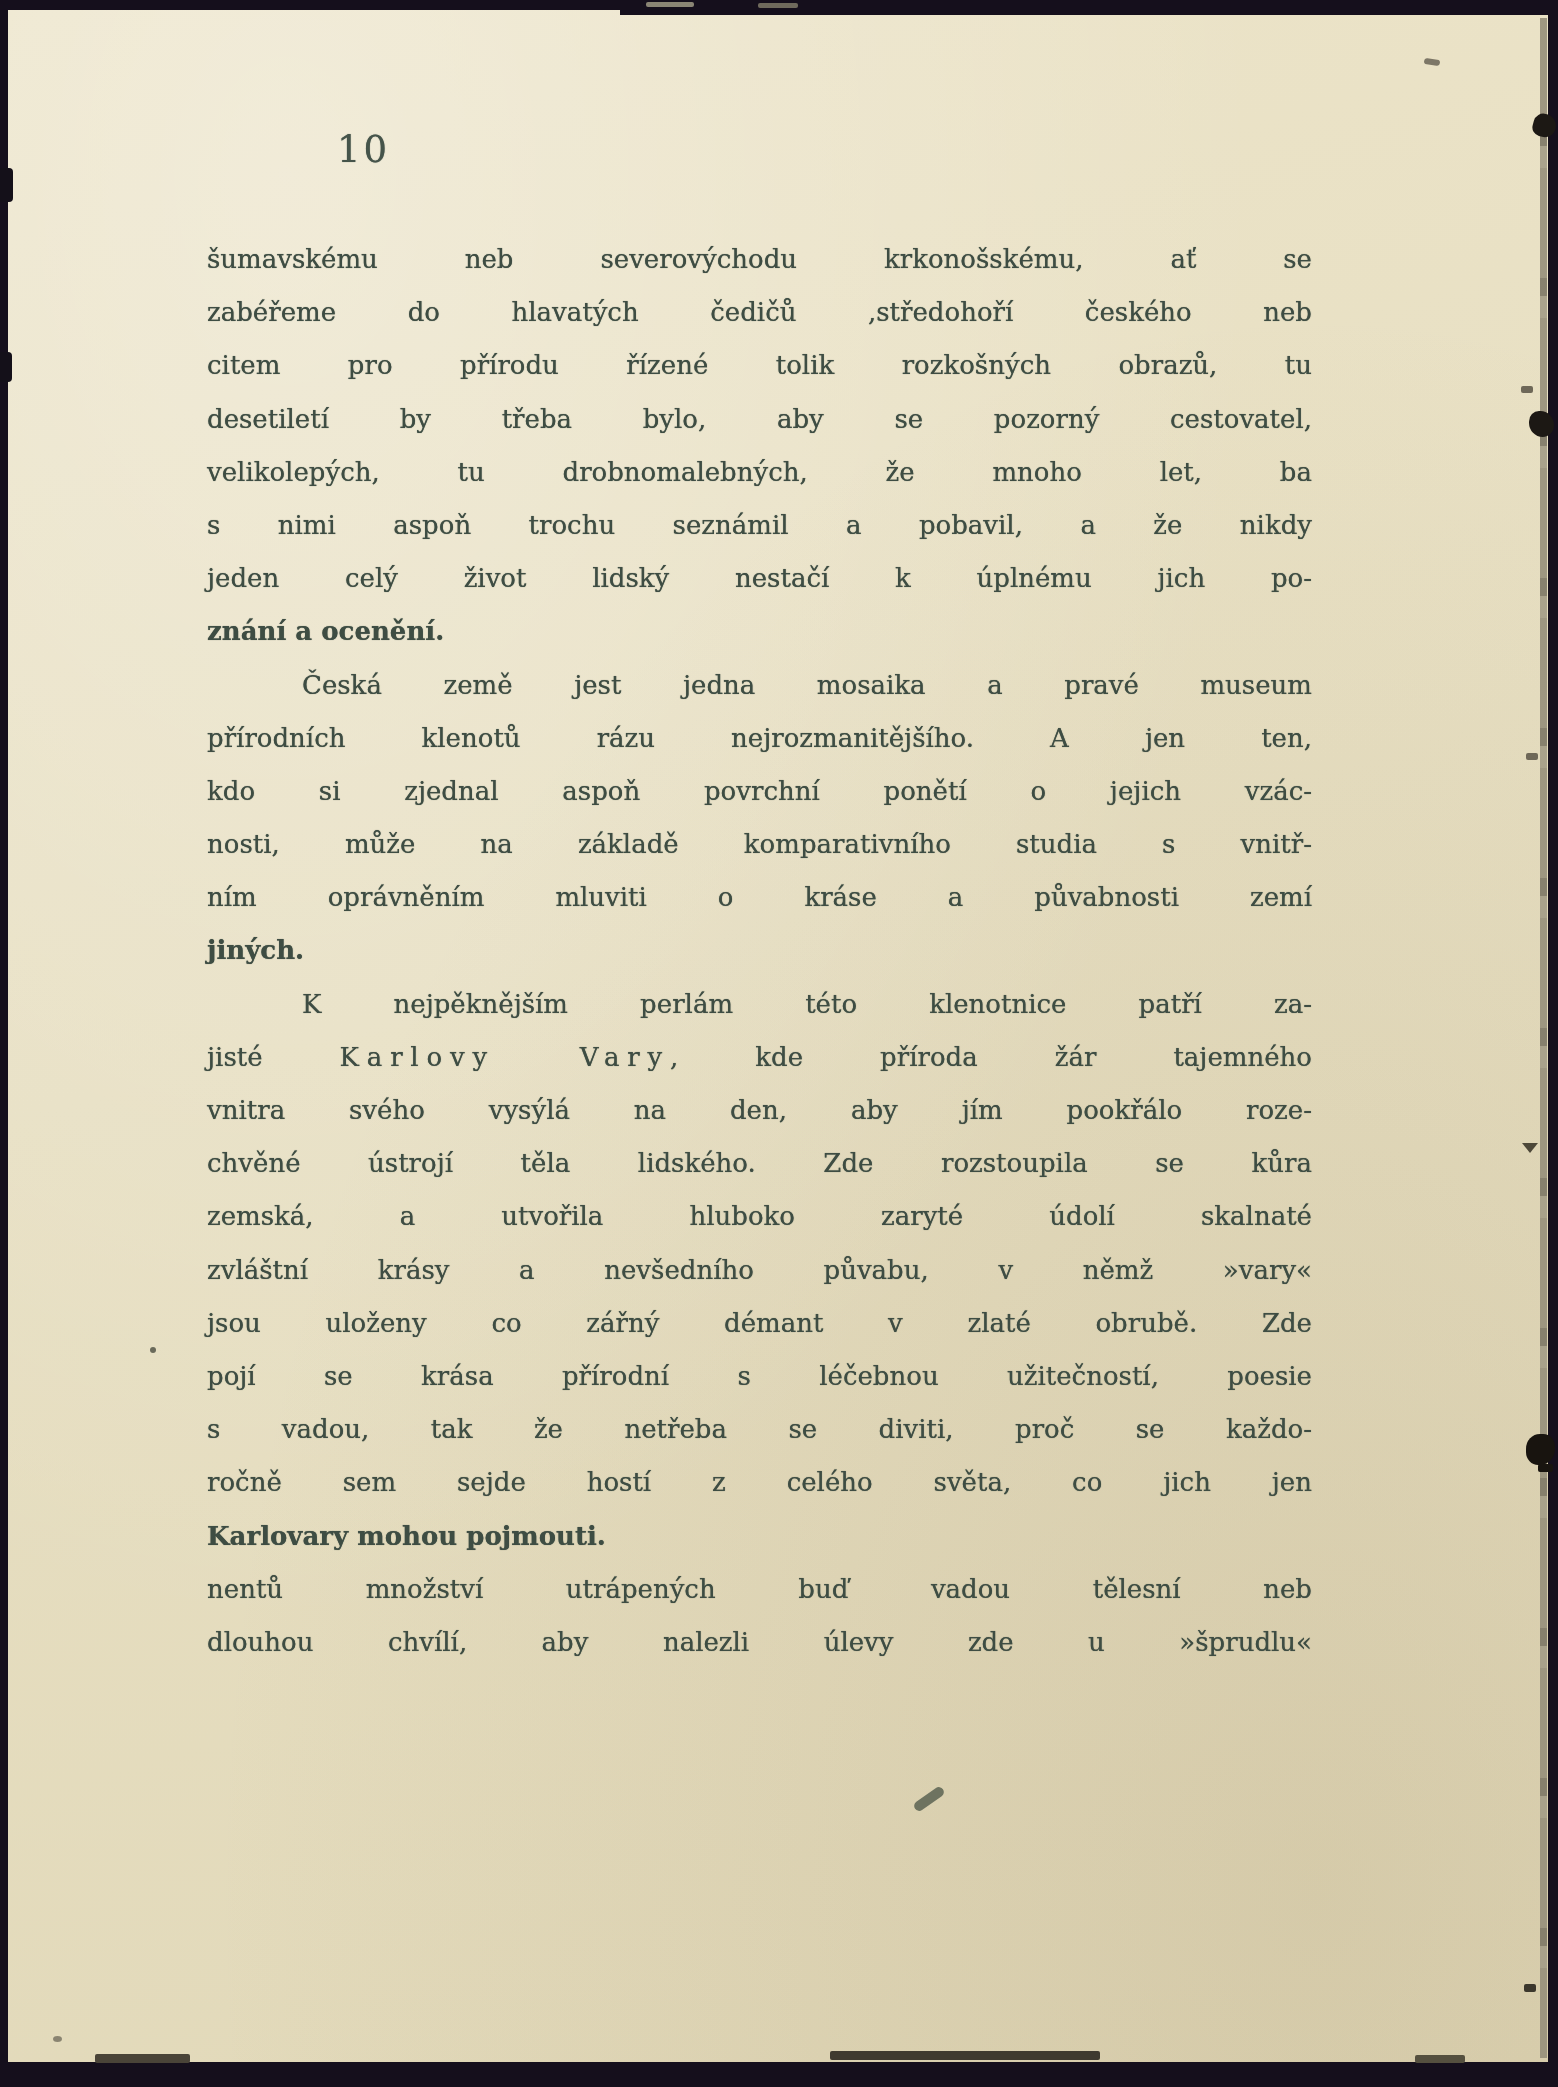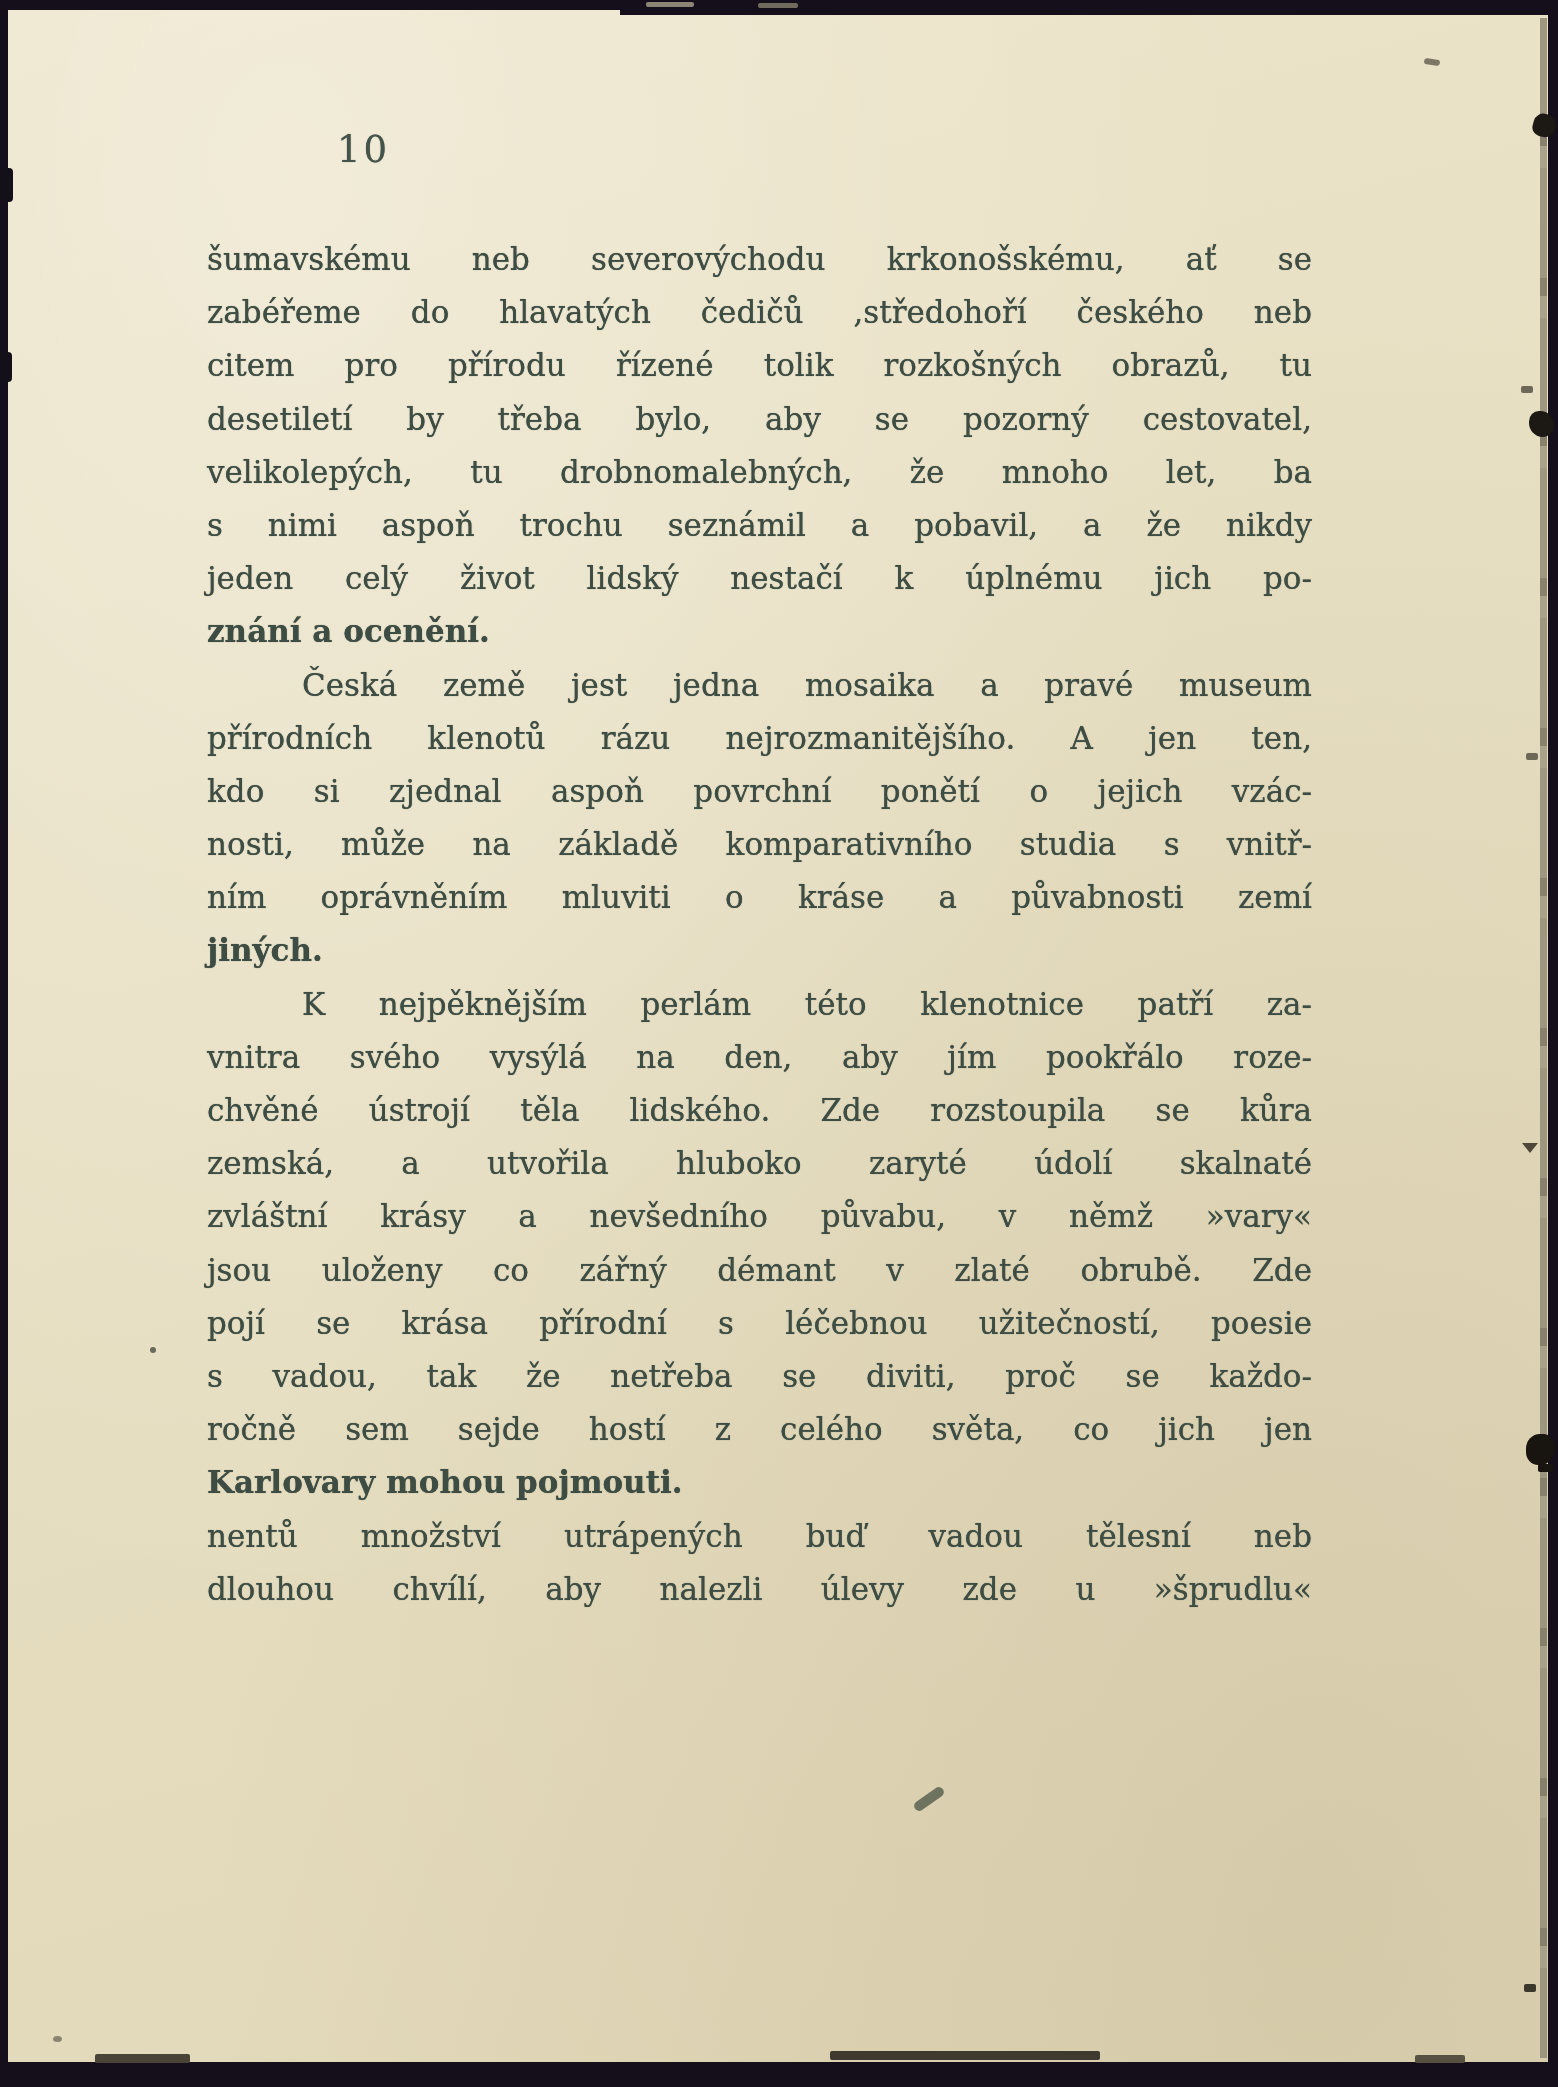--- a/index.html
+++ b/index.html
@@ -54,21 +54,21 @@
   .s8{left:1424px;top:59px;width:16px;height:6px;background:#7d7767;border-radius:3px;transform:rotate(8deg);}
   
   .page-number{
     position:absolute;left:306px;top:128px;
     font-size:37px;letter-spacing:3px;color:#45544a;
     text-shadow:0 0 .8px rgba(69,84,74,.85);
     margin-left:31px;
   }
   .text-block{
     position:absolute;left:207px;top:233px;width:1105px;
-    color:#3e4d43;font-size:31px;
+    color:#3e4d43;font-size:26px;
     text-shadow:0 0 .8px rgba(62,77,67,.9);
   }
   .line{
     line-height:53.2px;height:53.2px;
     text-align:justify;text-align-last:justify;
     white-space:normal;
   }
   .line.indent{padding-left:95px;}
   .line.flush{text-align-last:left;font-weight:bold;}
   .sp{letter-spacing:.30em;}
@@ -88,20 +88,21 @@
     <div class="line">s nimi aspoň trochu seznámil a pobavil, a že nikdy</div>
     <div class="line">jeden celý život lidský nestačí k úplnému jich po-</div>
     <div class="line flush">znání a ocenění.</div>
     <div class="line indent">Česká země jest jedna mosaika a pravé museum</div>
     <div class="line">přírodních klenotů rázu nejrozmanitějšího. A jen ten,</div>
     <div class="line">kdo si zjednal aspoň povrchní ponětí o jejich vzác-</div>
     <div class="line">nosti, může na základě komparativního studia s vnitř-</div>
     <div class="line">ním oprávněním mluviti o kráse a půvabnosti zemí</div>
     <div class="line flush">jiných.</div>
     <div class="line indent">K nejpěknějším perlám této klenotnice patří za-</div>
+    <div class="line">jisté <span class="sp">Karlovy Vary</span>, kde příroda žár tajemného</div>
     <div class="line">vnitra svého vysýlá na den, aby jím pookřálo roze-</div>
     <div class="line">chvěné ústrojí těla lidského. Zde rozstoupila se kůra</div>
     <div class="line">zemská, a utvořila hluboko zaryté údolí skalnaté</div>
     <div class="line">zvláštní krásy a nevšedního půvabu, v němž »vary«</div>
     <div class="line">jsou uloženy co zářný démant v zlaté obrubě. Zde</div>
     <div class="line">pojí se krása přírodní s léčebnou užitečností, poesie</div>
     <div class="line">s vadou, tak že netřeba se diviti, proč se každo-</div>
     <div class="line">ročně sem sejde hostí z celého světa, co jich jen</div>
     <div class="line flush">Karlovary mohou pojmouti.</div>
     <div class="line">nentů množství utrápených buď vadou tělesní neb</div>

